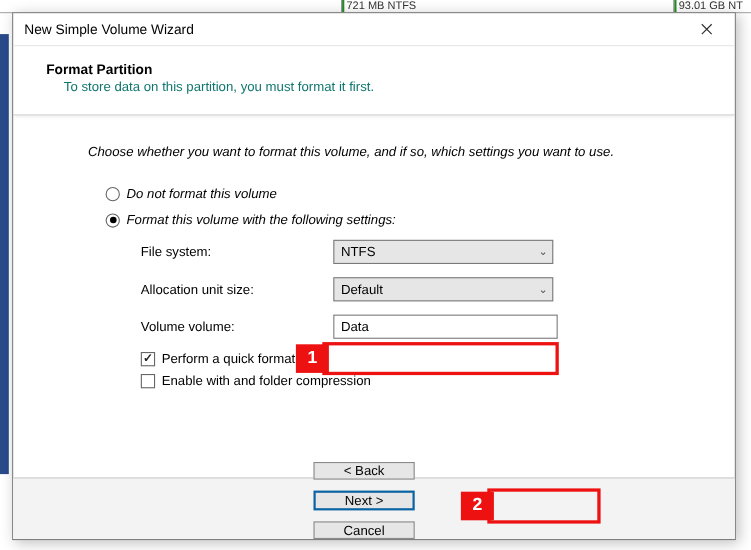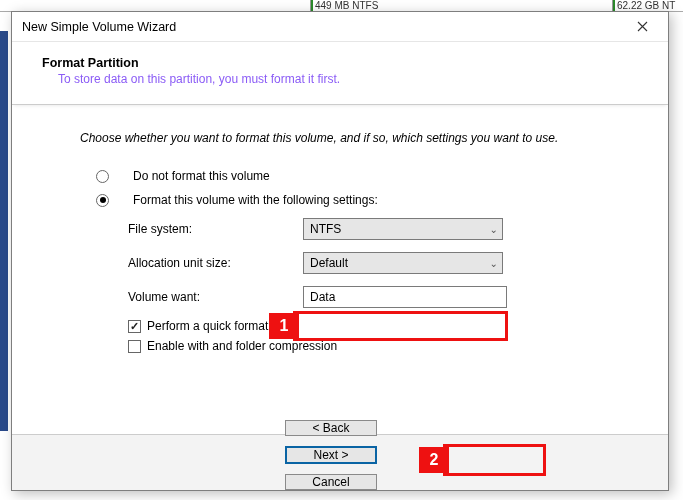--- a/index.html
+++ b/index.html
@@ -49,30 +49,31 @@
     display:flex; align-items:center; justify-content:center;
     cursor: pointer;
   }
 
   .header {
     padding: 14px 16px 18px 24px;
     border-bottom: 1px solid #ccc;
     box-shadow: 0 3px 3px -2px rgba(0,0,0,.08);
   }
   .header .htitle { font-weight:bold; font-size:12.5px; padding-left:6px;}
-  .header .hdesc { padding-left:22px; margin-top:2px; font-size:12px; color:#8b5cf6;}
+  .header .hdesc { padding-left:22px; margin-top:2px; font-size:12px; color:#0f766e;}
 
   .body {
     padding: 26px 36px 10px 56px;
   }
   .instr { margin: 0 0 24px 12px; font-style: italic; }
 
   .radio-row {
-    display:flex; align-items:center; gap:24px;
+    display:flex; align-items:center; gap:6px;
     margin: 6px 0 10px 28px;
+    font-style: italic;
   }
   .radio {
     width:13px; height:13px; border:1px solid #666; border-radius:50%;
     display:inline-flex; align-items:center; justify-content:center;
     cursor:pointer; background:#fff;
   }
   .radio.checked::after{
     content:''; width:6px; height:6px; border-radius:50%; background:#000;
   }
 
@@ -142,22 +143,22 @@
     font-weight:bold; font-size:16px;
     display:flex; align-items:center; justify-content:center;
     pointer-events:none;
   }
 </style>
 </head>
 <body>
 
 <div class="bg">
   <div class="toprow"></div>
-  <div class="cell1">449 MB NTFS</div>
-  <div class="cell2">62.22 GB NT</div>
+  <div class="cell1">721 MB NTFS</div>
+  <div class="cell2">93.01 GB NT</div>
   <div class="leftstrip"></div>
 </div>
 
 <div class="dialog">
   <div class="titlebar">
     <span class="title">New Simple Volume Wizard</span>
     <div class="closebtn">
       <svg width="11" height="11" viewBox="0 0 11 11">
           <path d="M1 1 L10 10 M10 1 L1 10" stroke="#333" stroke-width="1.1"></path>
         </svg>
@@ -193,21 +194,21 @@
 
       <div class="form-row">
         <span class="lbl">Allocation unit size:</span>
         <div class="combo">
           <span>Default</span>
           <span class="chev">⌄</span>
         </div>
       </div>
 
       <div class="form-row">
-        <span class="lbl">Volume want:</span>
+        <span class="lbl">Volume volume:</span>
         <input class="textinput" value="Data" style="">
       </div>
 
       <div class="check-row">
         <span class="checkbox checked"></span>
         <span>Perform a quick format</span>
       </div>
       <div class="check-row">
         <span class="checkbox"></span>
         <span>Enable with and folder compression</span>

